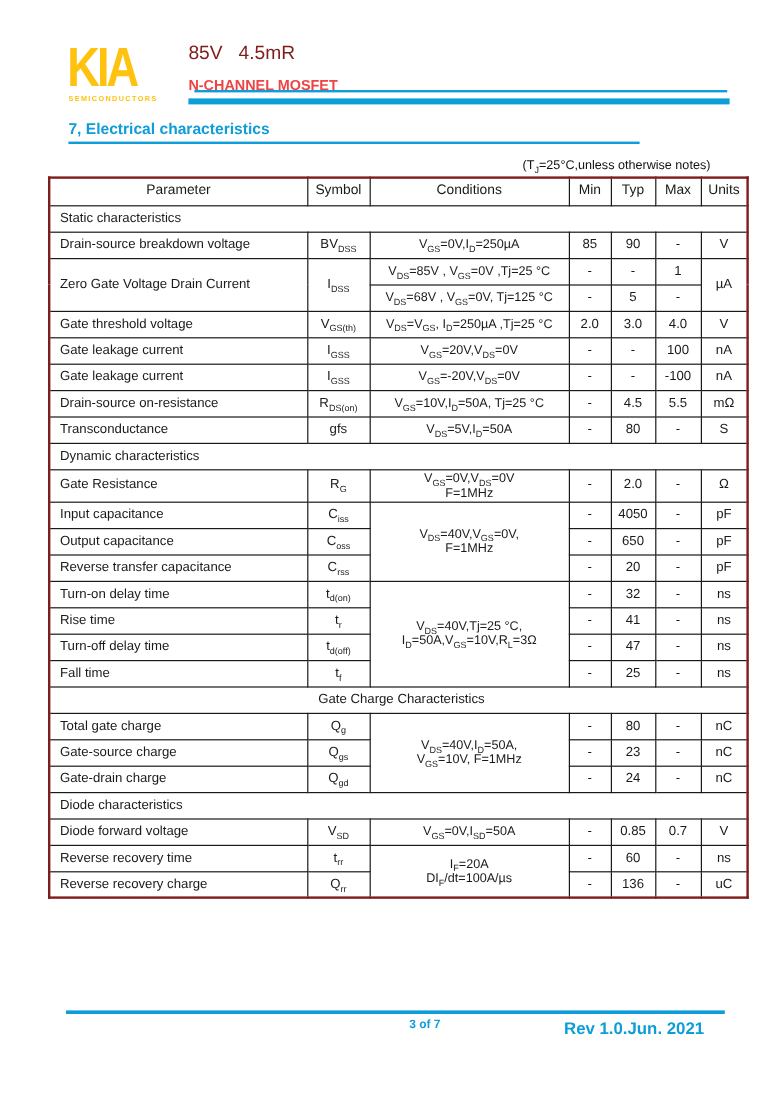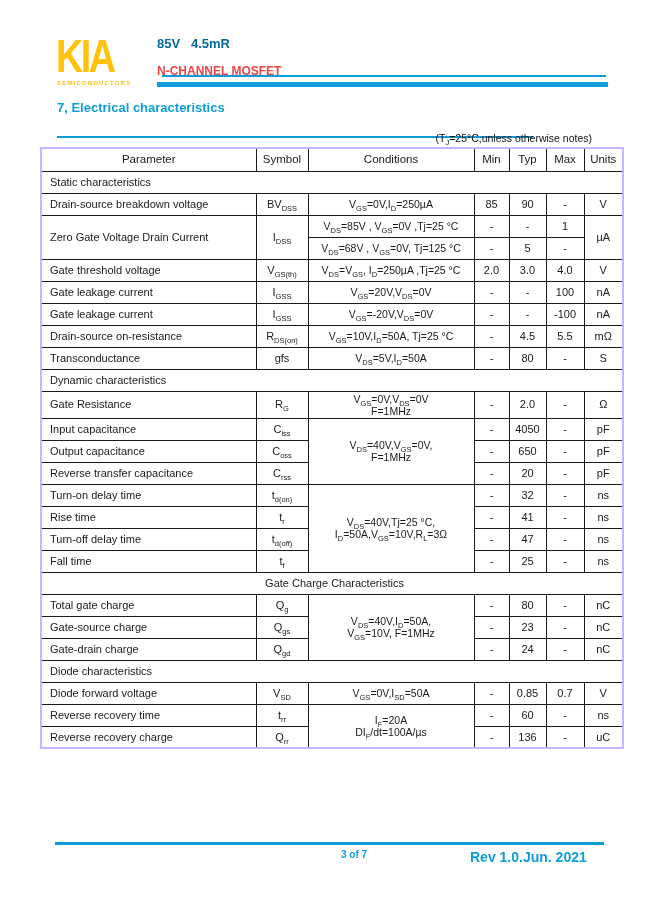--- a/index.html
+++ b/index.html
@@ -2,33 +2,33 @@
 <html><head>
 <meta charset="utf-8">
 <style>
   * { margin:0; padding:0; box-sizing:border-box; }
   html,body { width:649px; height:917px; background:#ffffff; font-family:"Liberation Sans", sans-serif; color:#1a1a1a; }
   .page { position:relative; width:649px; height:917px; background:#fff; overflow:hidden; }
 
   
   .logo { position:absolute; left:56px; top:33px; color:#ffc20e; font-weight:800; font-size:46px; letter-spacing:-3px; transform:scaleX(0.82); transform-origin:left top; line-height:1; }
   .logo-tag { position:absolute; left:57px; top:80px; color:#ffc20e; font-weight:bold; font-size:6px; letter-spacing:1.2px; }
-  .spec-line1 { position:absolute; left:157px; top:36px; color:#0369a1; font-weight:bold; font-size:13px; white-space:pre; }
+  .spec-line1 { position:absolute; left:157px; top:36px; color:#7f1d1d; font-weight:normal; font-size:16px; white-space:pre; }
   .spec-line2 { position:absolute; left:157px; top:36px; color:#ef4444; font-weight:bold; font-size:12px;margin-top:28px; }
   .part-number { position:absolute; right:41px; top:40px; color:#0e9dd8; font-size:30px; letter-spacing:-0.5px; line-height:1; }
   .rule-thin  { position:absolute; left:162px; top:75px; width:444px; height:2px; background:#0e9dd8; }
   .rule-thick { position:absolute; left:157px; top:82px; width:451px; height:5px; background:#0e9dd8; }
 
-  .section-heading { position:absolute; left:57px; top:100px; width:476px; color:#0e9dd8; font-weight:bold; font-size:13px; border-bottom:2px solid #0e9dd8; padding-bottom:21px; }
+  .section-heading { position:absolute; left:57px; top:100px; width:476px; color:#0e9dd8; font-weight:bold; font-size:13px; border-bottom:2px solid #0e9dd8; padding-bottom:3px; }
 
   .table-note { position:absolute; top:132px; right:57px; font-size:10.5px; color:#111; }
 
   
   .tbl-wrap { position:absolute; left:40px; top:147px; width:582px; }
-  table { border-collapse:collapse; table-layout:fixed; width:582px; border:2px solid #c4b5fd;padding-left:48px; }
+  table { border-collapse:collapse; table-layout:fixed; width:582px; border:2px solid #7f1d1d;padding-left:48px; }
   td,th { border:1px solid #1a1a1a; font-weight:normal; font-size:11px; text-align:center; vertical-align:middle; padding:1px 3px; line-height:1.15; }
   tr { height:22px; }
   tr.hdr { height:23px; }
   tr.hdr th { font-size:11.5px; }
   td.left { text-align:left; padding-left:8px; }
   td.sec  { text-align:left; padding-left:8px; }
   td.sec.c{ text-align:center; }
   td.cond { font-size:10.5px;text-align:center; }
   sub { font-size:7.5px; line-height:0; }
 

